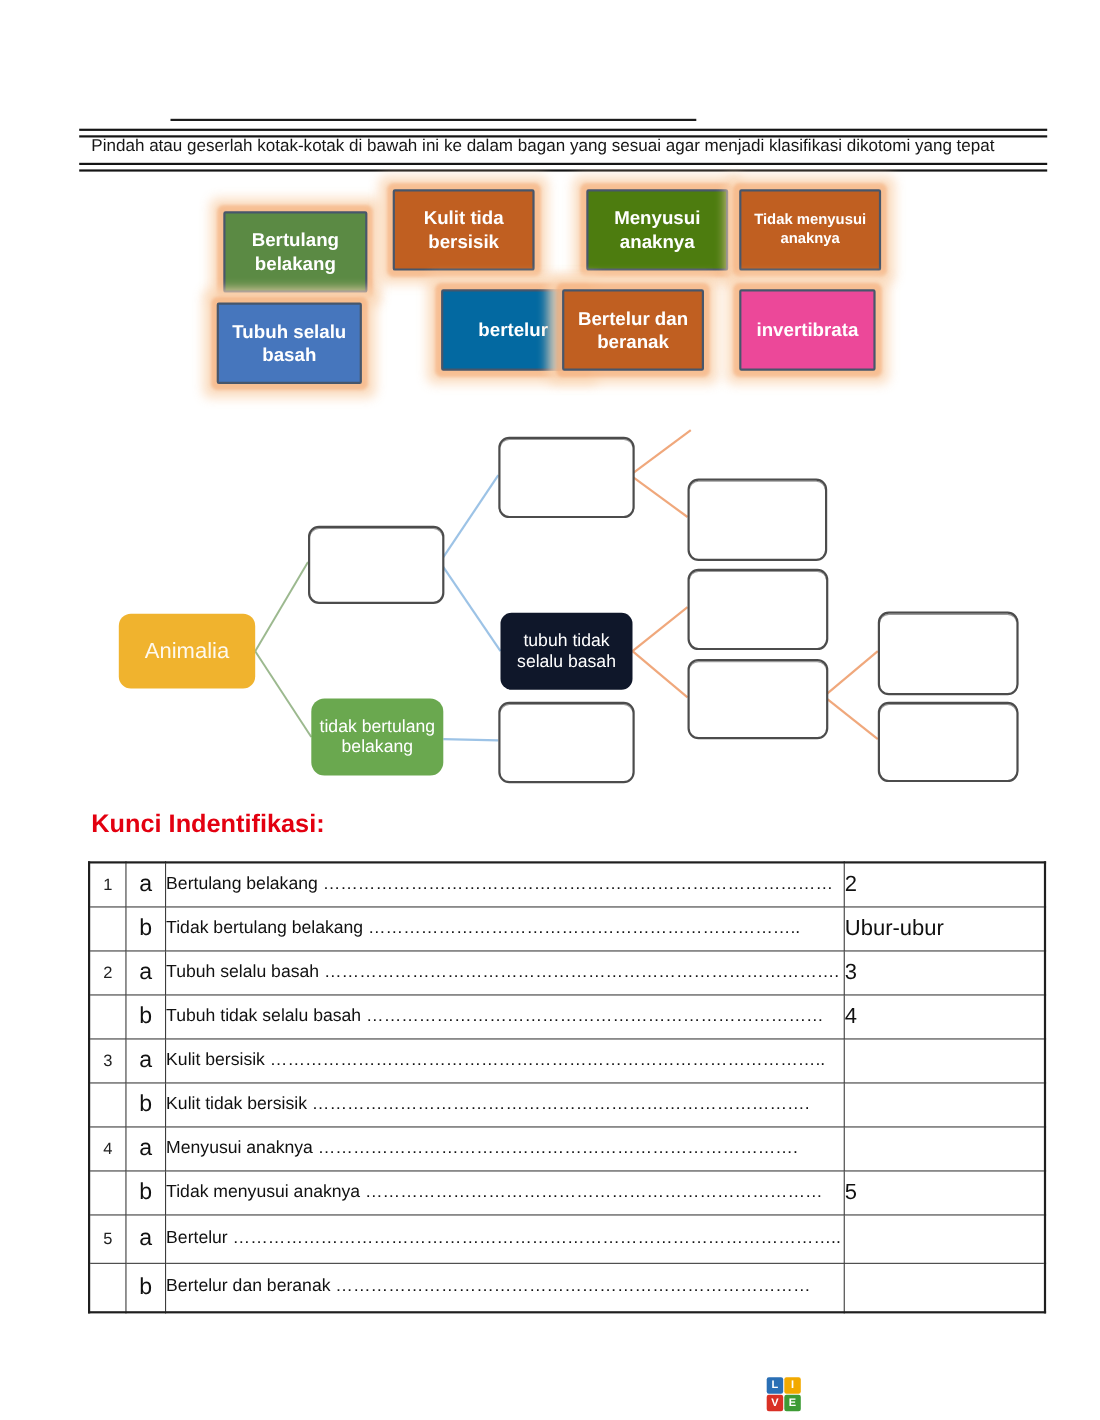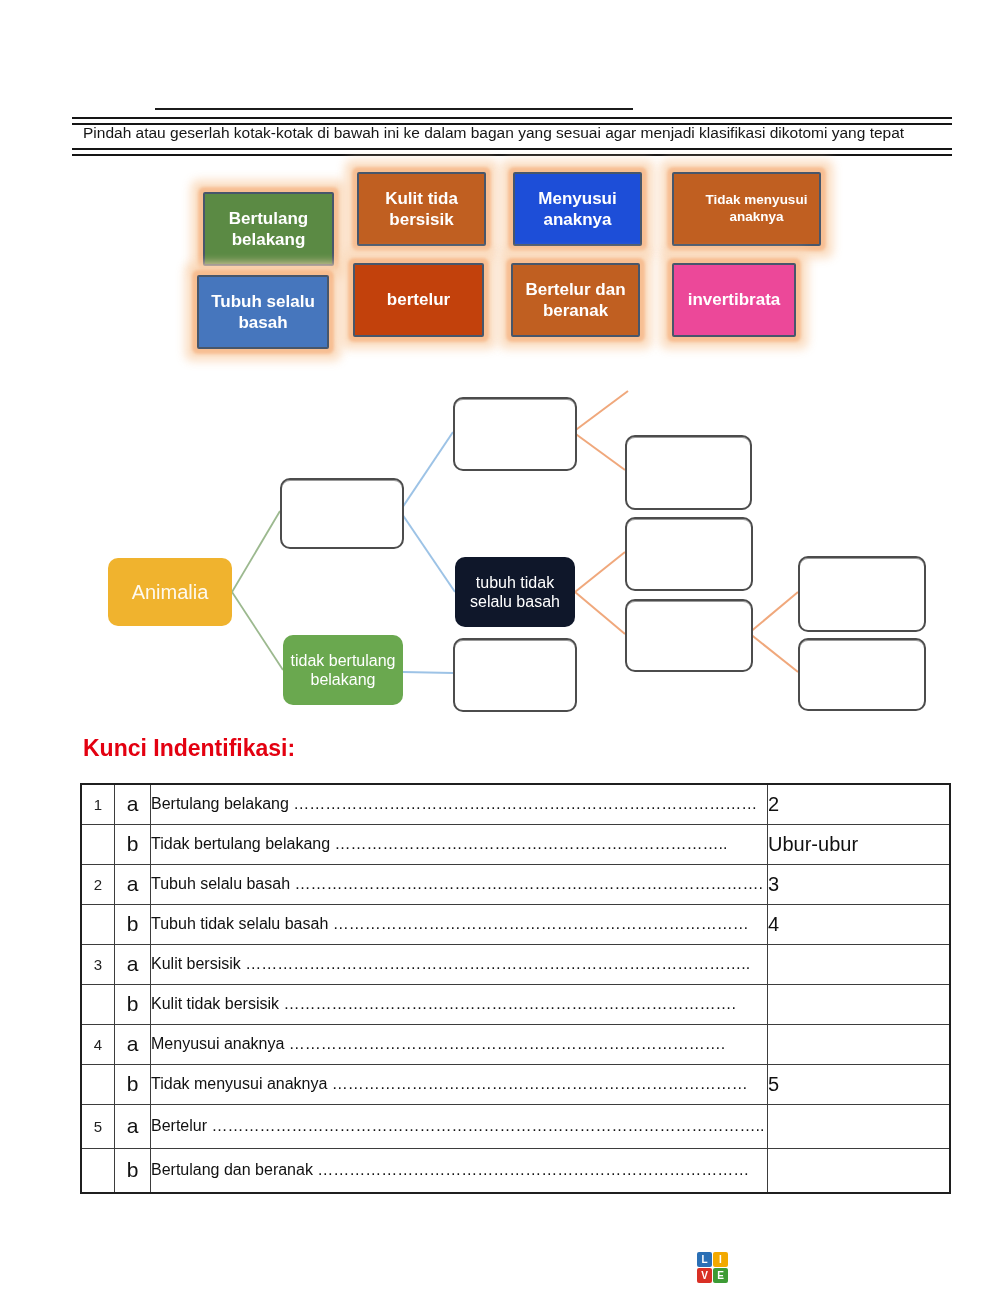--- a/index.html
+++ b/index.html
@@ -13,35 +13,35 @@
   .instruction{left:83px;top:124px;width:866px;font-size:15.5px;color:#161616;}
 
   
   .dragbox{position:absolute;display:flex;align-items:center;justify-content:center;text-align:center;
     color:#fff;font-weight:bold;font-size:17px;line-height:1.25;border:2.5px solid #47566b;border-radius:2px;
     box-shadow:0 0 3px 5px rgba(243,160,100,.50), 0 0 10px 12px rgba(250,216,185,.85);}
   .dragbox.small{font-size:13.5px;}
   .db1{left:203px;top:172px;width:127px;height:70px;}
   .db2{left:357px;top:172px;width:125px;height:70px;}
   .db3{left:513px;top:172px;width:125px;height:70px;}
-  .db4{left:672px;top:172px;width:125px;height:70px;padding-left:20px;}
+  .db4{left:672px;top:172px;width:125px;height:70px;}
   .db5{left:197px;top:275px;width:128px;height:70px;}
   .db6{left:353px;top:263px;width:127px;height:70px;}
   .db7{left:511px;top:263px;width:125px;height:70px;}
   .db8{left:672px;top:263px;width:120px;height:70px;}
 
   
   .diagram{left:80px;top:350px;width:880px;height:380px;}
   .dg-svg{position:absolute;left:0;top:0;width:880px;height:380px;}
   .node{position:absolute;border-radius:10px;display:flex;align-items:center;justify-content:center;
     text-align:center;color:#fff;font-size:16px;line-height:1.2;}
   .node.slot{background:#fff;border:2px solid #4c4c4c;box-shadow:inset 0 1px 0 #9a9a9a;}
-  .n-animalia{left:28px;top:208px;width:124px;height:68px;font-size:20px;color:rgba(255,255,255,.92);}
+  .n-animalia{left:28px;top:208px;width:124px;height:68px;font-size:20px;color:rgba(255,255,255,.92);border-radius:11px;}
   .n-empty1{left:200px;top:128px;width:120px;height:67px;}
-  .n-green{left:203px;top:285px;width:120px;height:70px;}
+  .n-green{left:203px;top:285px;width:120px;height:70px;border-radius:12px;}
   .n-empty2{left:373px;top:47px;width:120px;height:70px;}
   .n-blue{left:375px;top:207px;width:120px;height:70px;}
   .n-emptyInv{left:373px;top:288px;width:120px;height:70px;}
   .n-kulit{left:548px;top:7px;width:122px;height:68px;font-size:17px;}
   .n-boxA{left:545px;top:85px;width:123px;height:71px;}
   .n-boxB{left:545px;top:167px;width:124px;height:70px;}
   .n-boxC{left:545px;top:249px;width:124px;height:69px;}
   .n-boxD{left:718px;top:206px;width:124px;height:72px;}
   .n-boxE{left:718px;top:288px;width:124px;height:69px;}
   .ln-green{stroke:#9cb98f;stroke-width:1.8;}
@@ -70,24 +70,24 @@
 </head>
 <body>
 
 <div class="abs top-partial-line"></div>
 <div class="abs dbl-rule rule-a"></div>
 <div class="abs instruction">Pindah atau geserlah kotak-kotak di bawah ini ke dalam bagan yang sesuai agar menjadi klasifikasi dikotomi yang tepat</div>
 <div class="abs dbl-rule rule-b"></div>
 
 <div class="dragbox db1" style="background-color: rgb(91, 138, 68); margin-top: 20px;">Bertulang belakang</div>
 <div class="dragbox db2" style="background-color: rgb(192, 95, 33);">Kulit tida bersisik</div>
-<div class="dragbox db3" style="background-color: #1d4ed8;">Menyusui anaknya</div>
+<div class="dragbox db3" style="background-color: #4d7c0f; margin-left: 20px;">Menyusui anaknya</div>
 <div class="dragbox db4 small" style="background-color: rgb(192, 95, 33);">Tidak menyusui anaknya</div>
 <div class="dragbox db5" style="background-color: rgb(70, 118, 189);">Tubuh selalu basah</div>
-<div class="dragbox db6" style="background-color: #c2410c;">bertelur</div>
+<div class="dragbox db6" style="background-color: #0369a1; margin-left: 48px;">bertelur</div>
 <div class="dragbox db7" style="background-color: rgb(192, 95, 33);">Bertelur dan beranak</div>
 <div class="dragbox db8" style="background-color: #ec4899;">invertibrata</div>
 
 <div class="abs diagram">
   <svg class="dg-svg">
     <line class="ln-green" x1="152" y1="242" x2="200" y2="161"></line>
     <line class="ln-green" x1="152" y1="242" x2="203" y2="320"></line>
     <line class="ln-blue" x1="320" y1="161" x2="373" y2="82"></line>
     <line class="ln-blue" x1="320" y1="161" x2="375" y2="242"></line>
     <line class="ln-blue" x1="323" y1="322" x2="373" y2="323"></line>
@@ -165,21 +165,21 @@
     </tr>
     <tr class="r44">
       <td class="c-num">5</td>
       <td class="c-let">a</td>
       <td class="c-desc">Bertelur …………………………………………………………………………………………..</td>
       <td class="c-ans"></td>
     </tr>
     <tr class="r45">
       <td class="c-num"></td>
       <td class="c-let">b</td>
-      <td class="c-desc">Bertulang dan beranak ………………………………………………………………………</td>
+      <td class="c-desc">Bertelur dan beranak ………………………………………………………………………</td>
       <td class="c-ans"></td>
     </tr>
   </tbody>
 </table>
 
 <div class="abs footer">
   <div class="logo-grid">
     <div class="logo-sq" style="background-color: rgb(42, 111, 181);">L</div>
     <div class="logo-sq" style="background-color: rgb(242, 169, 0);">I</div>
     <div class="logo-sq" style="background-color: rgb(217, 48, 37);">V</div>

